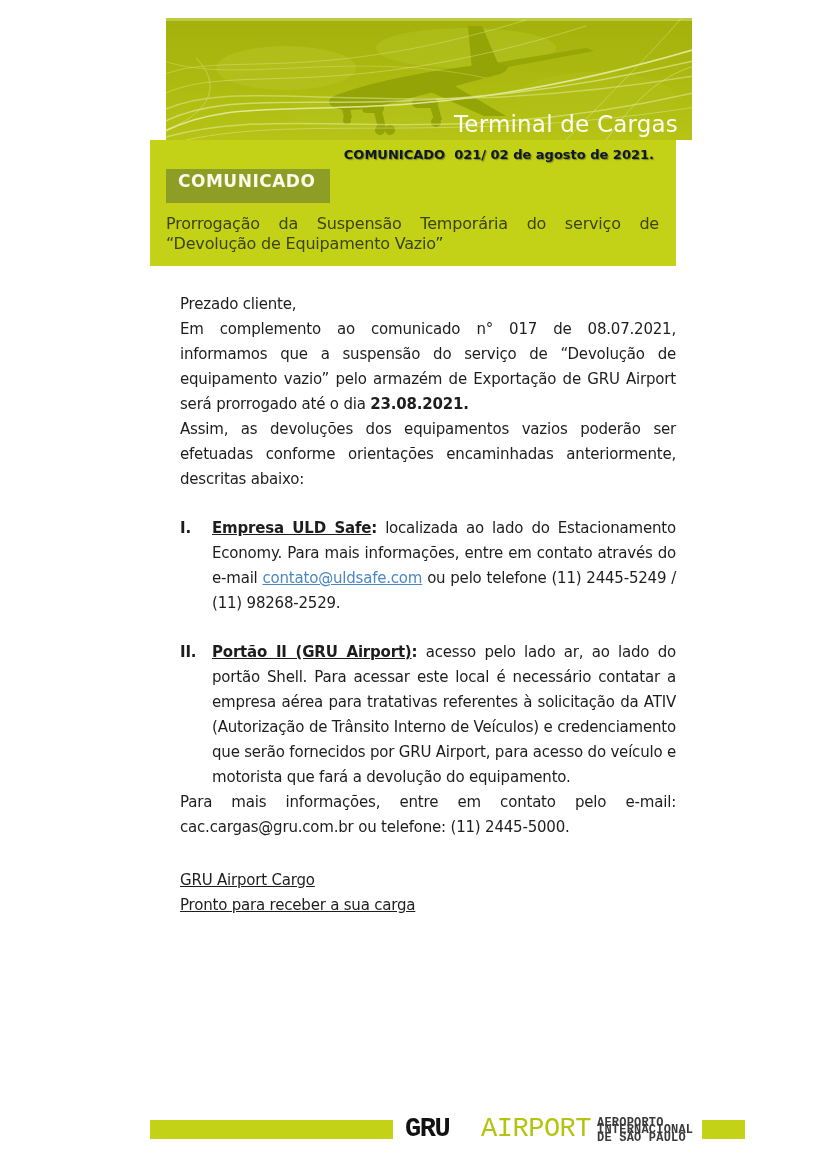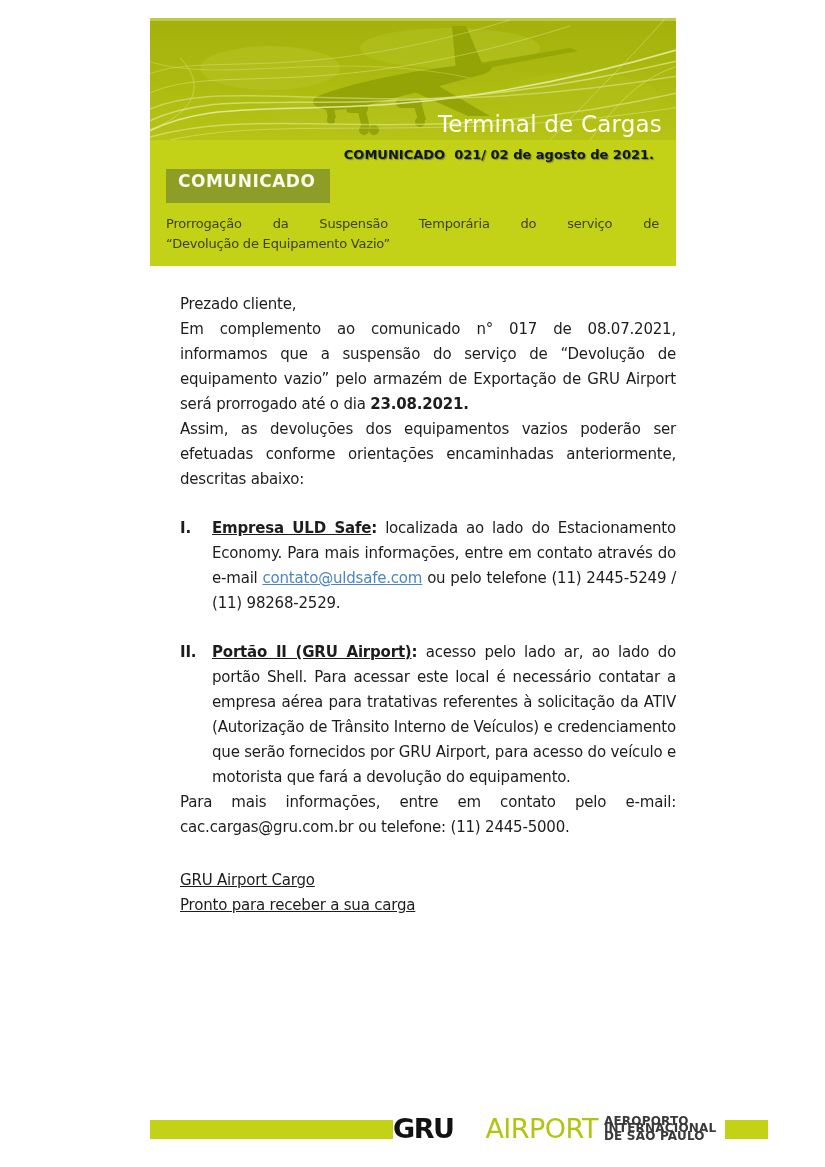--- a/index.html
+++ b/index.html
@@ -19,20 +19,21 @@
     position: absolute;
     left: 150px;
     top: 18px;
     width: 526px;
   }
   .banner-image {
     position: relative;
     width: 526px;
     height: 122px;
     overflow: hidden;
+    margin-left: 16px;
   }
   .banner-image svg { display: block; }
   .banner-title {
     position: absolute;
     right: 14px;
     bottom: 3px;
     color: #fdfef5;
     font-size: 23px;
     letter-spacing: 0.2px;
   }
@@ -56,21 +57,21 @@
     background: #8e9d26;
     color: #f8fbe8;
     font-size: 17px;
     font-weight: bold;
     letter-spacing: 0.5px;
     padding: 2px 15px 12px 12px;
   }
   .headline {
     margin: 11px 17px 0 16px;
     color: #3c430e;
-    font-size: 13px;
+    font-size: 16px;
     line-height: 20px;
     letter-spacing: -0.2px;
   }
   .headline .hl1 { display: block; text-align: justify; text-align-last: justify; }
   .headline .hl2 { display: block; }
 
   
   .content {
     position: absolute;
     left: 180px;
@@ -103,22 +104,24 @@
     display: flex;
     align-items: center;
   }
   .footer-bar-left {
     width: 243px; height: 19px;
     background: #c3d117;
     flex: 0 0 243px;
   }
   .logo {
     display: flex;
-    align-items: center;
+    align-items: flex-end;
+    margin-left: 12px;
     white-space: nowrap;
+    font-family: Liberation Mono, monospace;
   }
   .logo-gru {
     font-size: 27px;
     font-weight: 800;
     letter-spacing: -1.5px;
     color: #121212;
     line-height: 26px;
   }
   .logo-airport {
     font-size: 27px;

